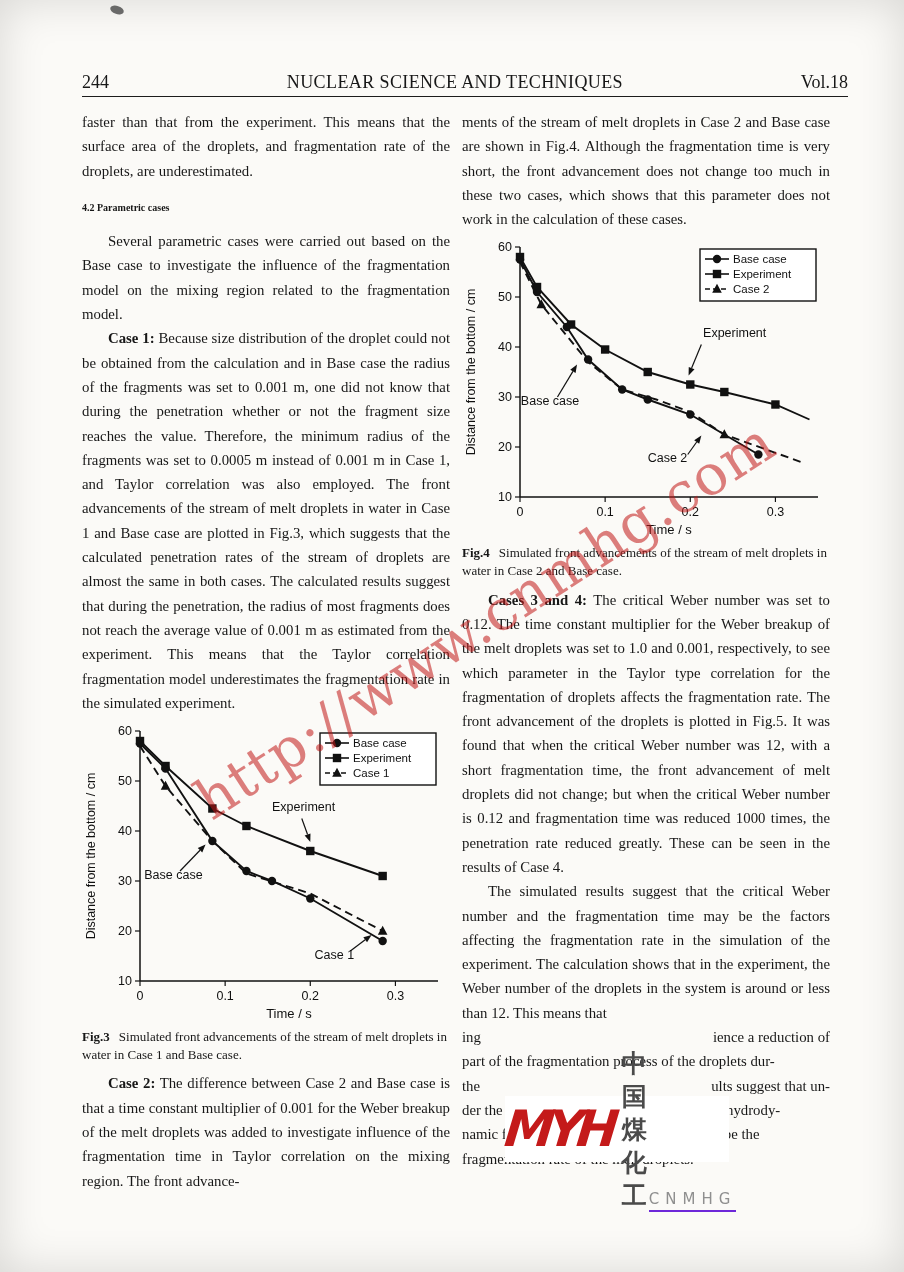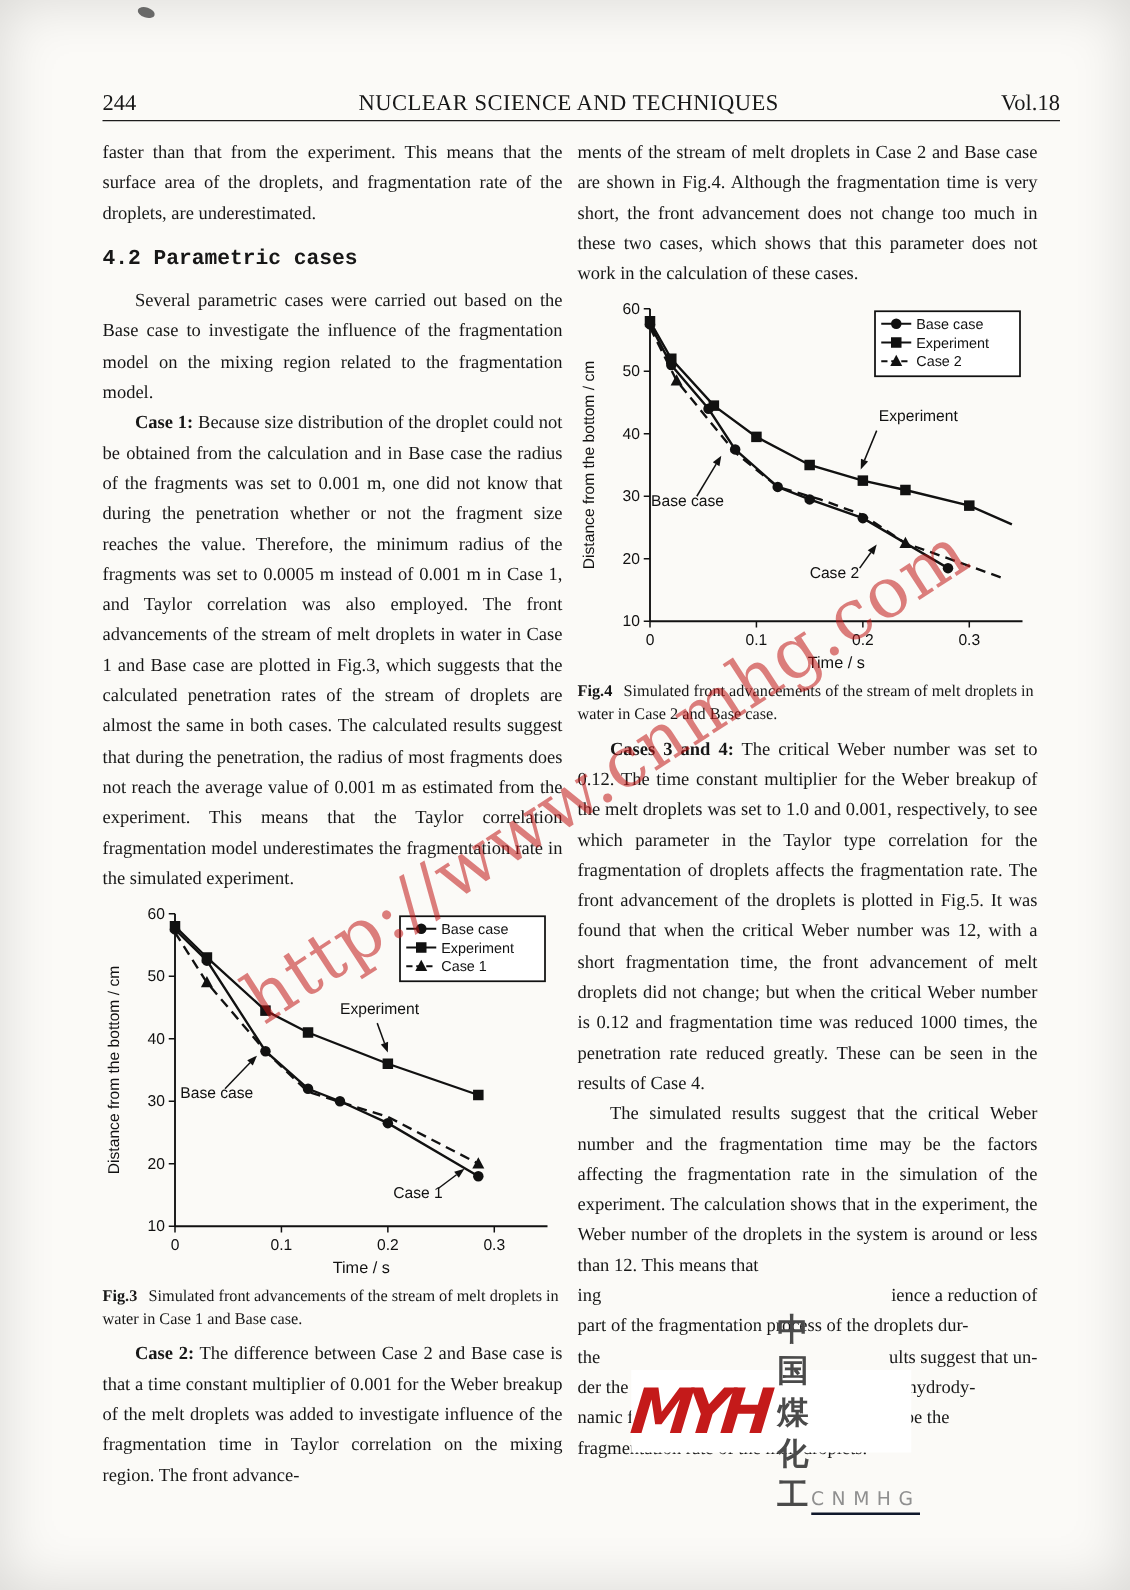--- a/index.html
+++ b/index.html
@@ -18,21 +18,21 @@
   .rule { position: absolute; left: 82px; top: 96px; width: 766px; border-top: 1.6px solid #1c1c1c; }
   .speck { position: absolute; left: 110px; top: 6px; width: 14px; height: 8px; background: #3c3c3c; border-radius: 50%; opacity: .75; transform: rotate(18deg); }
   .col {
     position: absolute; top: 110px; width: 368px;
     text-align: justify; font-size: 14.8px; line-height: 24.3px; z-index: 1;
   }
   .col-left { left: 82px; }
   .col-right { left: 462px; }
   p { margin: 0; text-indent: 26px; }
   p.noindent { text-indent: 0; }
-  h3 { font-size: 17px; margin: 13px 0 9px; font-family: Liberation Mono, monospace; }
+  h3 { font-size: 10px; margin: 13px 0 9px; }
   .caption { font-size: 13px; line-height: 17.6px; text-indent: 0; text-align: left; margin: 5px 0 8px; }
   .cap { margin-right: 9px; }
   .chart { width: 366px; height: 300px; margin: 8px 0 0; }
   .closing .cl { white-space: nowrap; overflow: hidden; }
   .closing .split { display: flex; justify-content: space-between; }
   .watermark {
     position: absolute; left: 115px; top: 588px; width: 740px;
     text-align: center; transform: rotate(-33deg);
     font-family: "DejaVu Serif", serif; font-size: 56px; letter-spacing: 1px;
     color: rgba(193,22,22,0.55); z-index: 8; pointer-events: none; white-space: nowrap;
@@ -41,21 +41,21 @@
     position: absolute; left: 505px; top: 1096px; width: 224px; height: 66px;
     background: #ffffff; display: flex; align-items: center; z-index: 9;
   }
   .logo-mark {
     font-family: "DejaVu Sans", sans-serif; font-weight: 700; font-style: italic;
     font-size: 50px; line-height: 1; color: #c41a1a; letter-spacing: -7px;
     transform: skewX(-6deg); margin: 0 10px 0 0;
   }
   .logo-text { display: flex; flex-direction: row; align-items: flex-end; }
   .logo-cn { font-family: "DejaVu Sans", sans-serif; font-weight: 700; font-size: 25px; color: #4a4a4a; letter-spacing: 2px; }
-  .logo-en { font-family: "DejaVu Sans", sans-serif; font-size: 15px; color: #8f8f8f; letter-spacing: 6px; border-bottom: 2px solid #0f172a; padding-bottom: 2px; }
+  .logo-en { font-family: "DejaVu Sans", sans-serif; font-size: 15px; color: #8f8f8f; letter-spacing: 6px; border-bottom: 2px solid #6d28d9; padding-bottom: 2px; }
 </style>
 </head>
 <body>
 
 <div class="page">
 
   <div class="header">
     <span>244</span>
     <span class="journal">NUCLEAR SCIENCE AND TECHNIQUES</span>
     <span>Vol.18</span>

